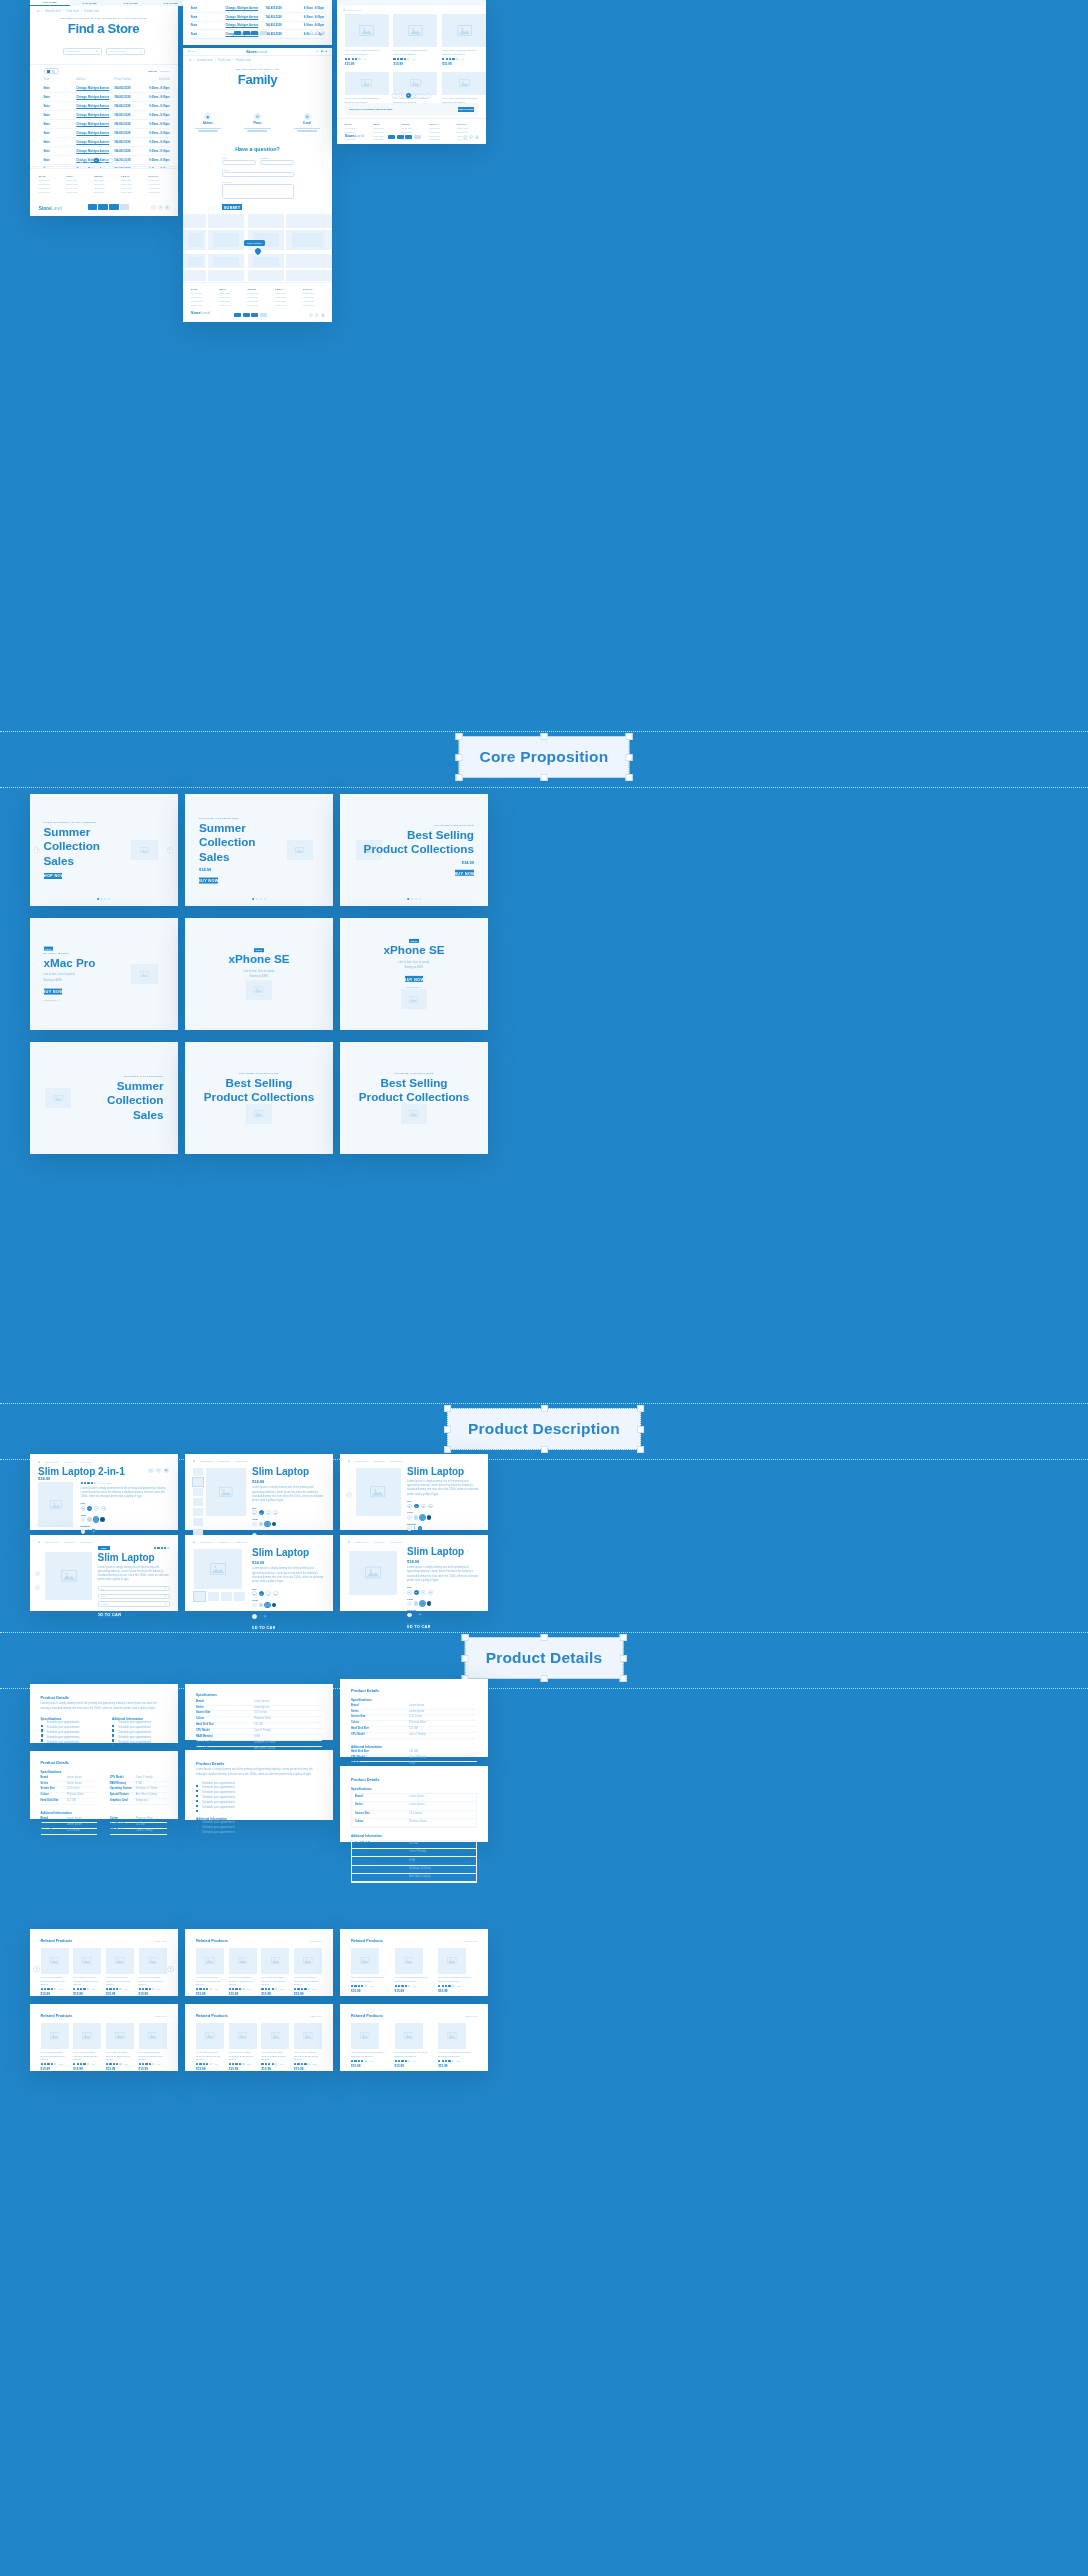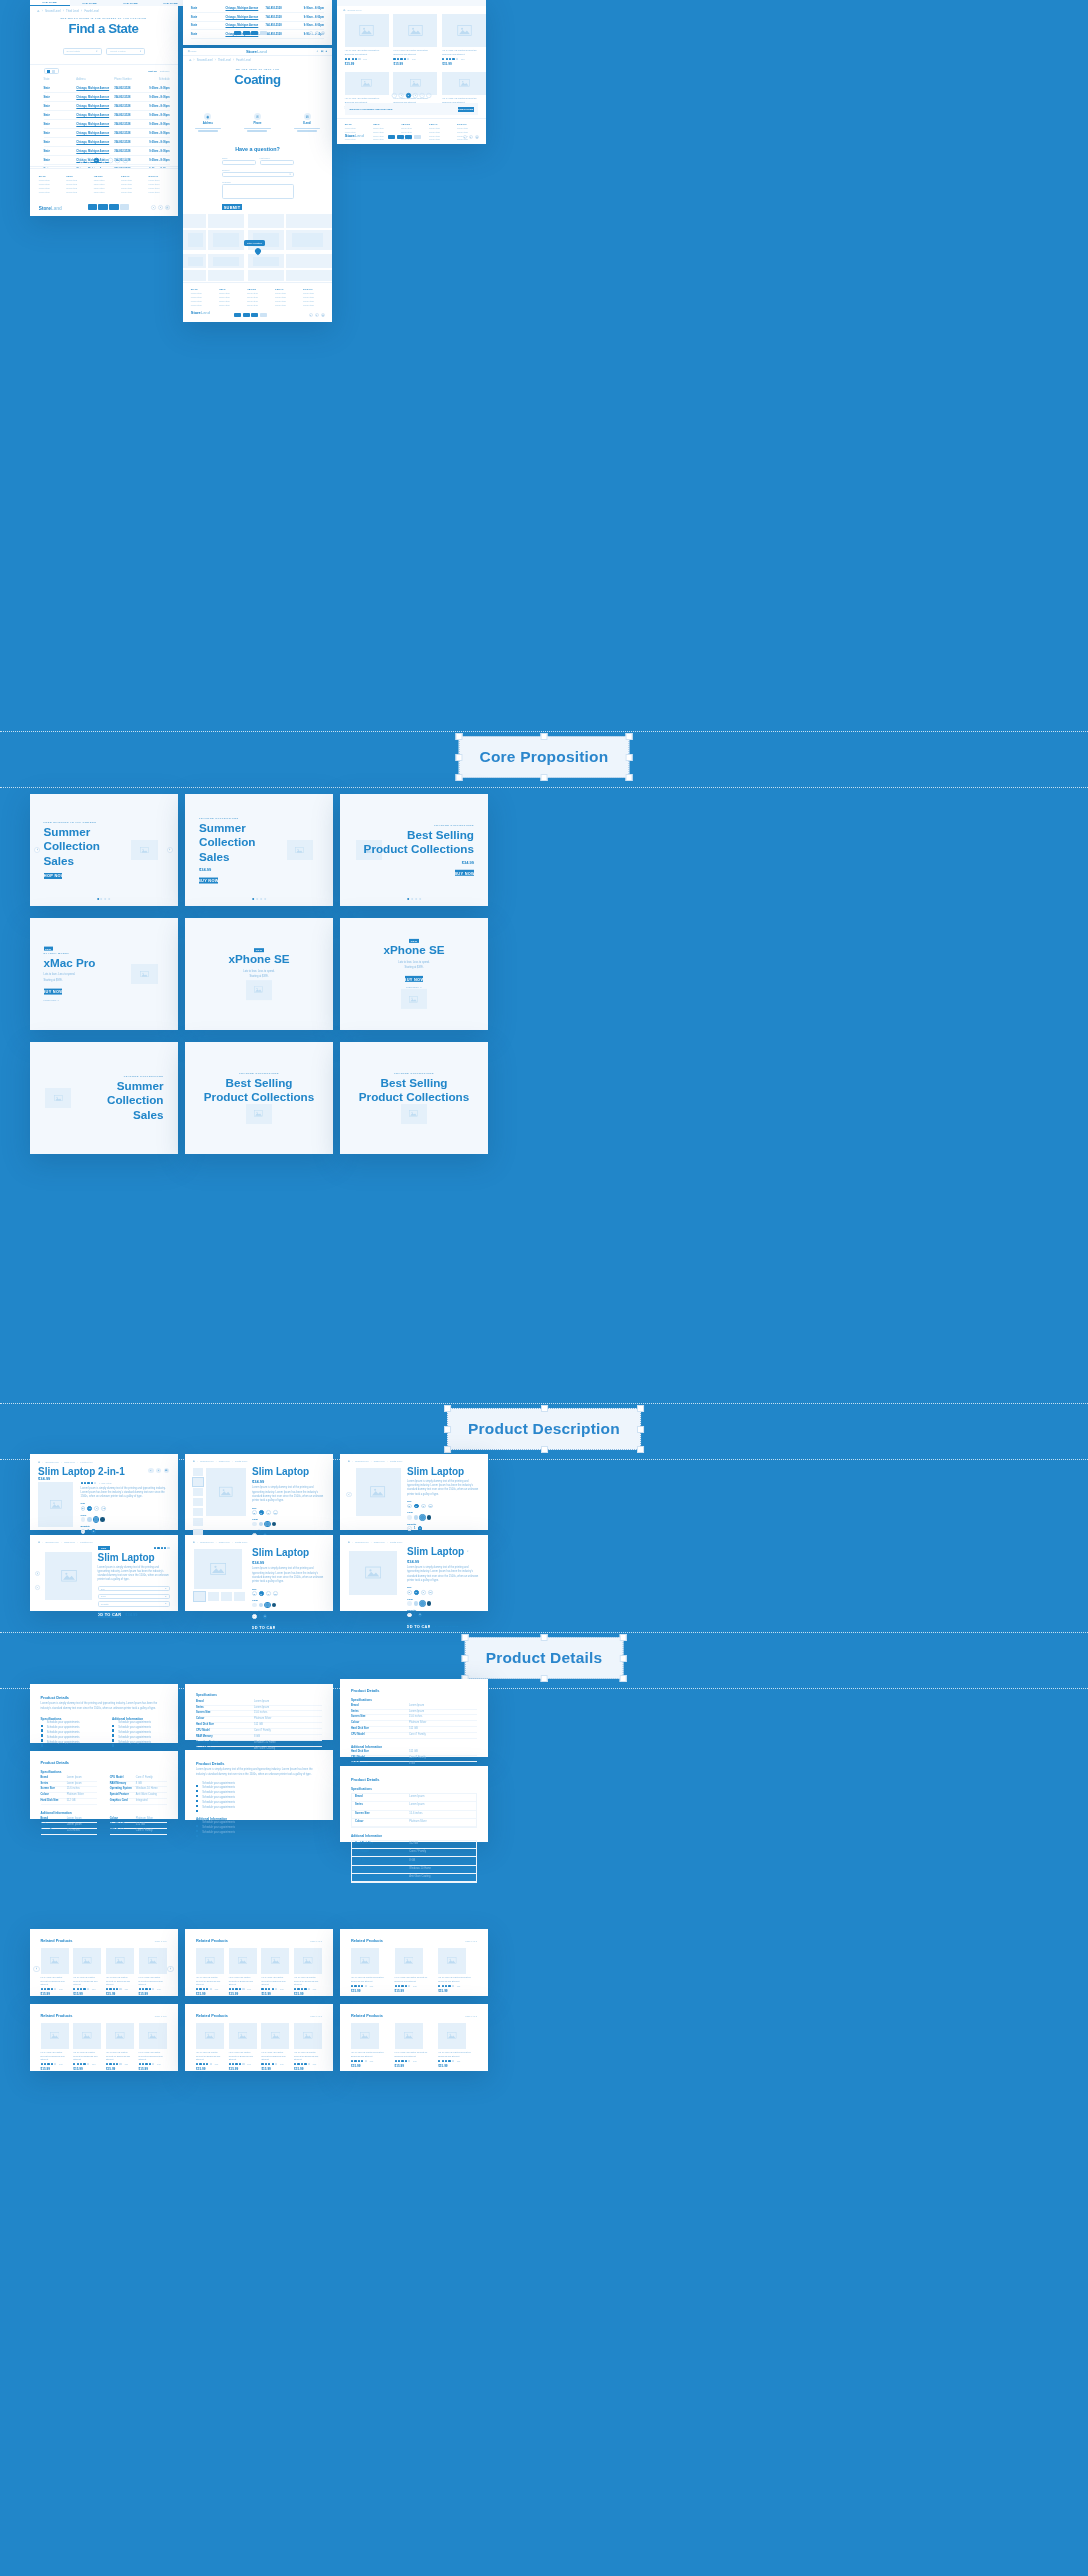--- a/index.html
+++ b/index.html
@@ -158,21 +158,21 @@
       <span>›</span>
       <span>Second Level</span>
       <span>›</span>
       <span>Third Level</span>
       <span>›</span>
       <span>Fourth Level</span>
     </div>
 
     <div style="position:absolute; left:0; right:0; top:17px; text-align:center;">
       <div class="kicker" style="font-size:2.3px;">SEE WHICH STORE IS THE CLOSEST TO YOU LOCATION</div>
-      <div class="h-xl" style="margin-top:3.1px; font-size:13.2px;">Find a State</div>
+      <div class="h-xl" style="margin-top:3.1px; font-size:13.2px;">Find a Store</div>
     </div>
 
     <div style="position:absolute; left:33px; top:48px; display:flex; gap:4.7px;">
       <div class="pill" style="width:39px; height:7px; display:flex; align-items:center; padding:0 3.1px; justify-content:space-between;">
         <span style="font-size:2.5px; color:#a9d0ea;">Select State</span>
         <span style="font-size:2.3px; color:#8dc0e6;">▾</span>
       </div>
       <div class="pill" style="width:39px; height:7px; display:flex; align-items:center; padding:0 3.1px; justify-content:space-between;">
         <span style="font-size:2.5px; color:#a9d0ea;">Select a Store</span>
         <span style="font-size:2.3px; color:#8dc0e6;">▾</span>
@@ -398,21 +398,21 @@
       <span>›</span>
       <span>Second Level</span>
       <span>›</span>
       <span>Third Level</span>
       <span>›</span>
       <span>Fourth Level</span>
     </div>
 
     <div style="position:absolute; left:0; right:0; top:20px; text-align:center;">
       <div class="kicker" style="font-size:2.3px;">WE ARE HERE TO HELP YOU</div>
-      <div class="h-xl" style="margin-top:3.1px; font-size:13.2px;">Coating</div>
+      <div class="h-xl" style="margin-top:3.1px; font-size:13.2px;">Family</div>
     </div>
 
     <div style="position:absolute; left:0; right:0; top:65px; display:flex; justify-content:space-around;">
       <div style="text-align:center;">
         <div class="sicon" style="margin:0 auto;">◉</div>
         <div style="font-size:2.6px; font-weight:bold; margin-top:2.3px;">Address</div>
         <div class="ln" style="width:26.4px;height:1.2px;margin:2.3px auto 0;"></div>
         <div class="ln" style="width:20px;height:1.2px;margin:1.6px auto 0;"></div>
       </div>
       <div style="text-align:center;">

